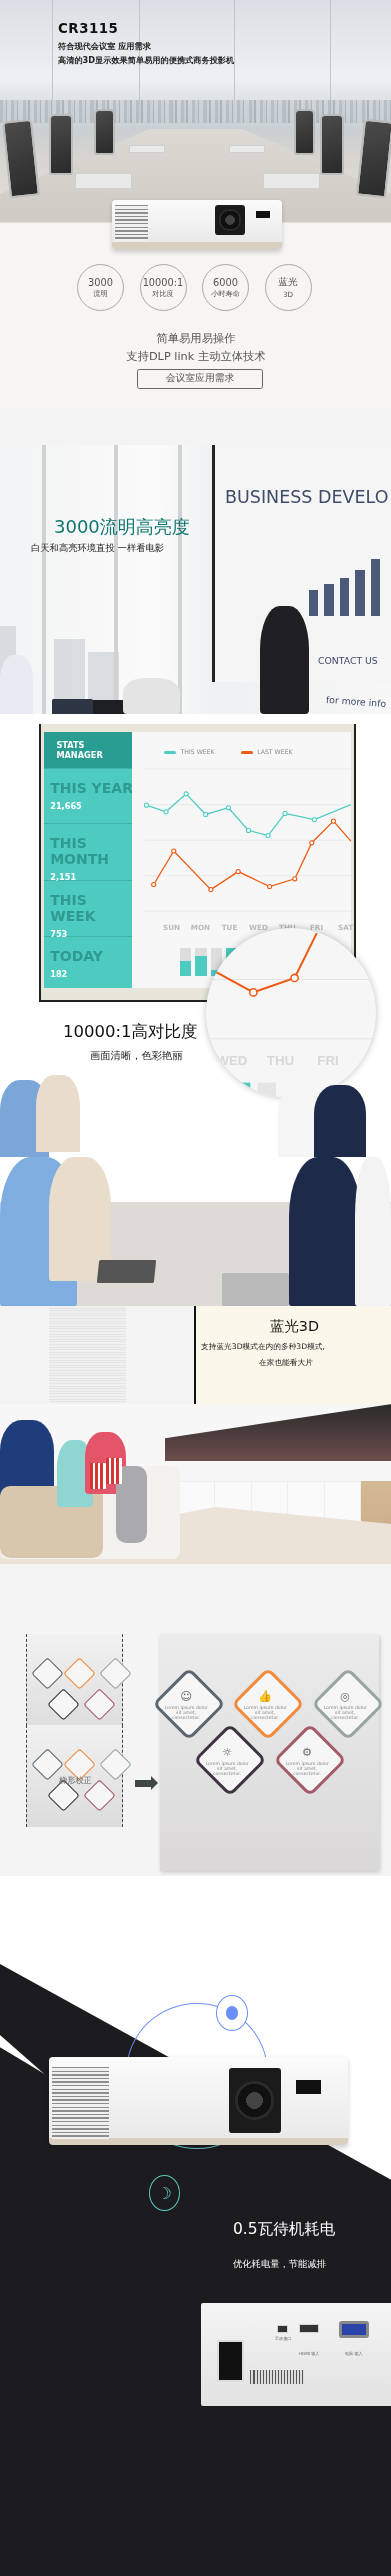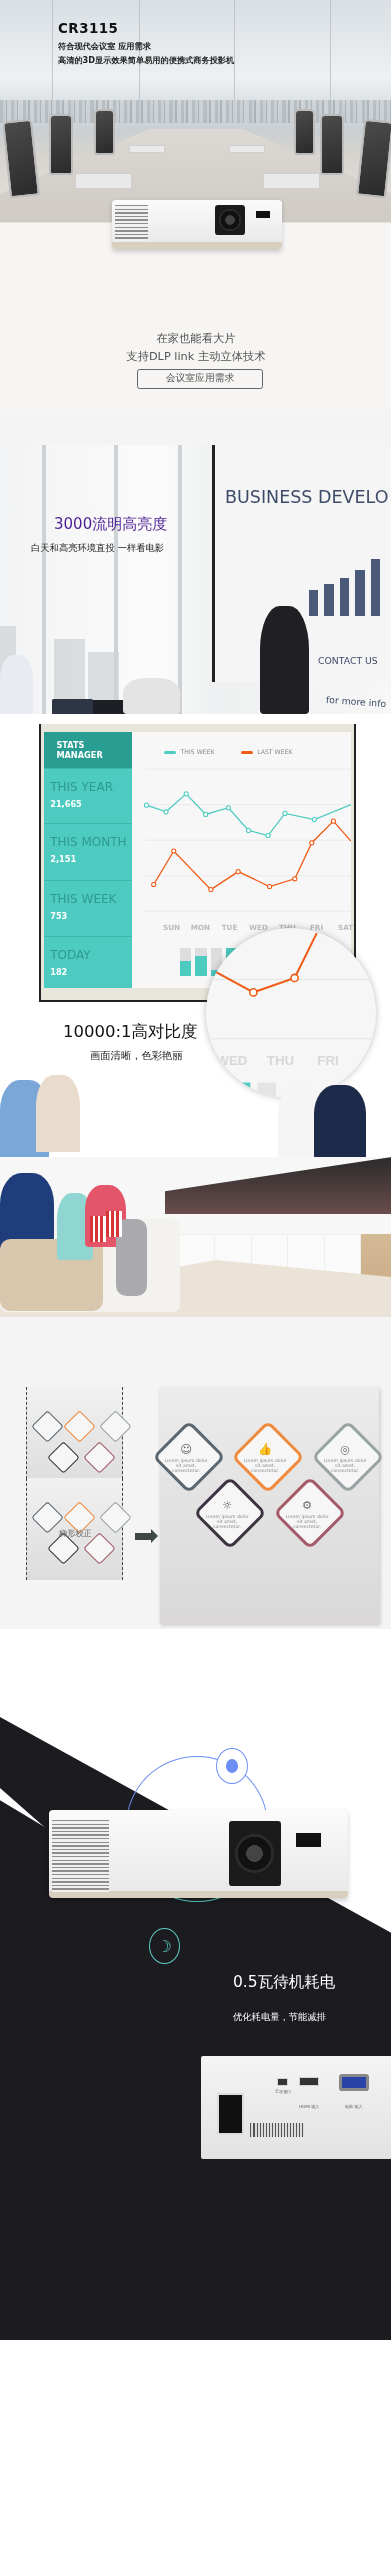--- a/index.html
+++ b/index.html
@@ -40,32 +40,32 @@
   .s2 .bg { position: absolute; left: 0; top: 35px; width: 392px; height: 269px;
     background: linear-gradient(90deg, #f2f3f4 0%, #fbfbfb 40%, #eef0f1 55%, #f7f7f7 100%); }
   .s2 .pillar { position: absolute; top: 35px; width: 3.6px; height: 289px; background: #cfd2d4; }
   .s2 .bldg { position: absolute; background: #cdd1d4; opacity: .7; }
   .s2 .board { position: absolute; left: 212px; top: 35px; width: 179px; height: 237px; background: #f5f5f5; border-left: 3.1px solid #222; }
   .s2 .board-title { position: absolute; left: 225px; top: 77px; font-size: 17.5px; color: #3f4c69; letter-spacing: 0; white-space: nowrap; }
   .s2 .bars { position: absolute; left: 309px; top: 149px; display: flex; align-items: flex-end; gap: 6.2px; }
   .s2 .bars div { width: 9.3px; background: #4a5a78; }
   .s2 .contact { position: absolute; left: 318px; top: 245px; font-size: 9.3px; color: #3f4c69; }
   .s2 .more { position: absolute; left: 326px; top: 286px; font-size: 9.3px; color: #3f4c69; transform: rotate(4deg); }
-  .s2 .head { position: absolute; left: 54px; top: 105px; font-size: 15px; color: #4c1d95; }
+  .s2 .head { position: absolute; left: 54px; top: 105px; font-size: 18px; color: #0f766e; }
   .s2 .sub { position: absolute; left: 31px; top: 132px; font-size: 9.3px; color: #222; }
   .s2 .person { position: absolute; border-radius: 40% 40% 4.1px 4.1px; }
   .s2 .monitor { position: absolute; background: #1d1f24; border-radius: 1.5px; }
 
   
   .s3 { height: 443px; background: #fff; }
   .s3 .screen { position: absolute; left: 39px; top: 10.3px; width: 317px; height: 278px; background: #e8e6da; border: 2.1px solid #222; border-top: none; }
   .s3 .side { position: absolute; left: 44px; top: 18px; width: 89px; height: 256px; background: #4ecbc1; }
   .s3 .side-head { height: 36px; background: #2a9d92; color: #fff; font-weight: bold; font-size: 8.2px; display: flex; align-items: center; padding-left: 12.4px; }
   .s3 .stat { height: 55px; border-top: 1px solid #3fb3a8; padding: 11.3px 0 0 6.2px; }
-  .s3 .stat .lbl { color: #2f9a8f; font-weight: normal; font-size: 12px; }
+  .s3 .stat .lbl { color: #2f9a8f; font-weight: bold; font-size: 14px; }
   .s3 .stat .val { color: #fff; font-weight: bold; font-size: 8.2px; margin-top: 5.2px; }
   .s3 .plot { position: absolute; left: 132px; top: 18px; width: 219px; height: 256px; background: #f7f7f7; }
   .s3 .legend { position: absolute; left: 164px; top: 34px; display: flex; gap: 26px; font-size: 6.2px; color: #888; }
   .s3 .legend span.sw { display: inline-block; width: 12.4px; height: 3.6px; border-radius: 2.1px; vertical-align: middle; margin-right: 4.1px; }
   .s3 .days { position: absolute; left: 157px; top: 209px; display: flex; gap: 0; }
   .s3 .days div { width: 29px; font-size: 7.2px; color: #bbb; font-weight: bold; text-align: center; }
   .s3 .mbars { position: absolute; left: 180px; top: 234px; display: flex; gap: 4.1px; align-items: flex-end; }
   .s3 .mbars div { width: 11.3px; height: 28px; background: linear-gradient(180deg, #ddd 0 45%, #4ecbc1 45%); }
   .s3 .magnifier { position: absolute; left: 206px; top: 214px; width: 170px; height: 170px; border-radius: 50%; background: #f6f6f6; box-shadow: 0 0 7.2px rgba(0,0,0,.25); overflow: hidden; }
   .s3 .head { position: absolute; left: 63px; top: 307px; font-size: 16.5px; color: #111; }
@@ -172,21 +172,39 @@
     </div>
     <div class="proj-front" style="left:112px;top:200px">
       <div class="vent"></div>
       <div class="lens"></div>
       <div class="sensor"></div>
     </div>
     <div class="title">CR3115</div>
     <div class="sub1">符合现代会议室 应用需求</div>
     <div class="sub2">高清的3D显示效果简单易用的便携式商务投影机</div>
 
-    <div class="feat1">在家也能看大片</div>
+    <div class="badges">
+      <div class="badge">
+        <span class="big">3000</span>
+        <span class="small">流明</span>
+      </div>
+      <div class="badge">
+        <span class="big">10000:1</span>
+        <span class="small">对比度</span>
+      </div>
+      <div class="badge">
+        <span class="big">6000</span>
+        <span class="small">小时寿命</span>
+      </div>
+      <div class="badge">
+        <span class="big">蓝光</span>
+        <span class="small">3D</span>
+      </div>
+    </div>
+    <div class="feat1">简单易用易操作</div>
     <div class="feat2">支持DLP link 主动立体技术</div>
     <div class="cta">会议室应用需求</div>
   </section>
 
   <section class="sec s2">
     <div class="bg"></div>
     <div class="bldg" style="left:0;top:216px;width:15.5px;height:103px"></div>
     <div class="bldg" style="left:54px;top:229px;width:31px;height:82px"></div>
     <div class="bldg" style="left:88px;top:242px;width:31px;height:67px"></div>
     <div class="pillar" style="left:42px"></div>
@@ -304,20 +322,35 @@
       </svg>
     </div>
     <div class="head">10000:1高对比度</div>
     <div class="sub">画面清晰，色彩艳丽</div>
     <div style="position:absolute;left:0;top:366px;width:49px;height:77px;background:#7aa6d8;border-radius:40% 40% 0 0"></div>
     <div style="position:absolute;left:36px;top:361px;width:44px;height:77px;background:#e9dccd;border-radius:40% 40% 0 0"></div>
     <div style="position:absolute;left:278px;top:371px;width:46px;height:72px;background:#f5f5f5;border-radius:40% 40% 0 0"></div>
     <div style="position:absolute;left:314px;top:371px;width:52px;height:72px;background:#1e2a4a;border-radius:40% 40% 0 0"></div>
   </section>
 
+  <section class="sec s4">
+    <div class="tablepic"></div>
+    <div class="p" style="left:0;top:0;width:77px;height:149px;background:#7eaee0"></div>
+    <div class="p" style="left:49px;top:0;width:62px;height:124px;background:#e8dccb"></div>
+    <div class="p" style="left:289px;top:0;width:72px;height:149px;background:#1e2a4a"></div>
+    <div class="p" style="left:355px;top:0;width:36px;height:149px;background:#f3f3f3"></div>
+    <div style="position:absolute;left:98px;top:103px;width:57px;height:23px;background:#555;border-radius:1.5px;transform:skewX(-6deg)"></div>
+    <div style="position:absolute;left:222px;top:116px;width:67px;height:33px;background:#b9b9b9;border-radius:1.5px"></div>
+    <div class="room3d"></div>
+    <div class="blind"></div>
+    <div class="screen3d"></div>
+    <div class="head">蓝光3D</div>
+    <div class="sub1">支持蓝光3D模式在内的多种3D模式,</div>
+    <div class="sub2">在家也能看大片</div>
+  </section>
 
   <section class="sec s5">
     <div style="position:absolute;left:0;top:0;width:392px;height:160px;background:#f7f7f7"></div>
     <div class="car"></div>
     <div class="floor"></div>
     <div class="shelf">
         <div></div>
         <div></div>
         <div></div>
         <div></div>

